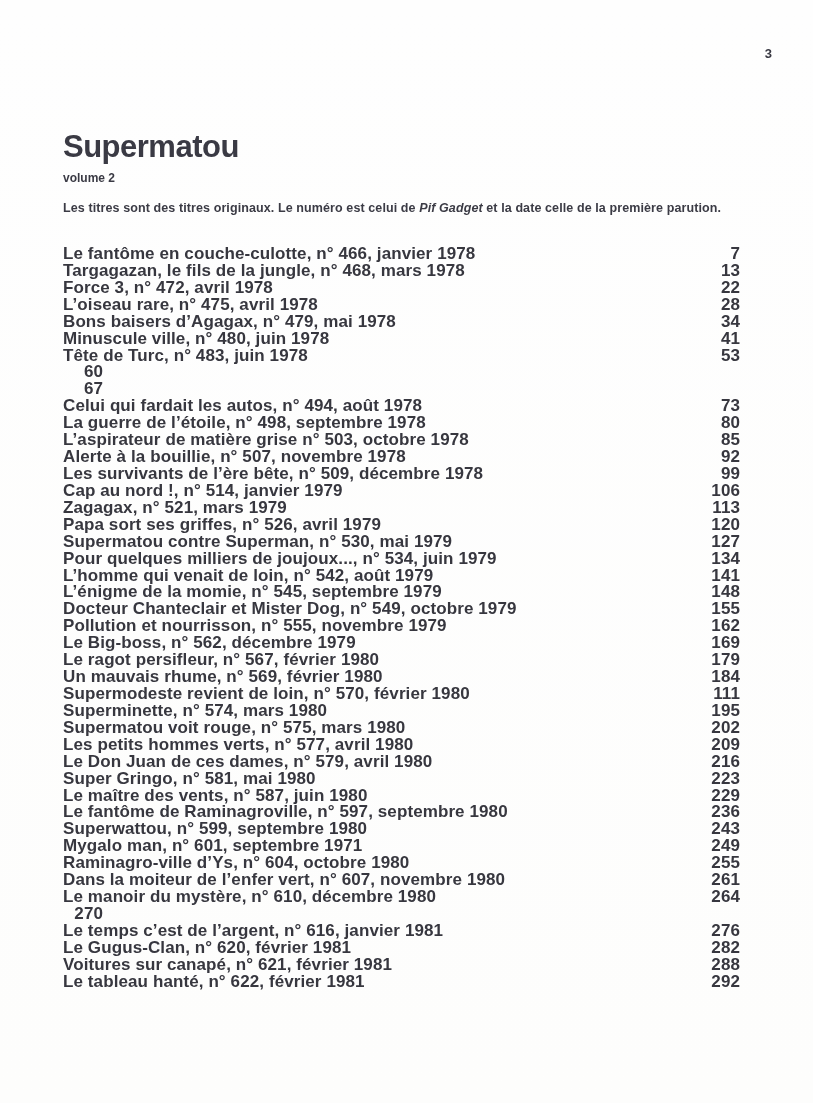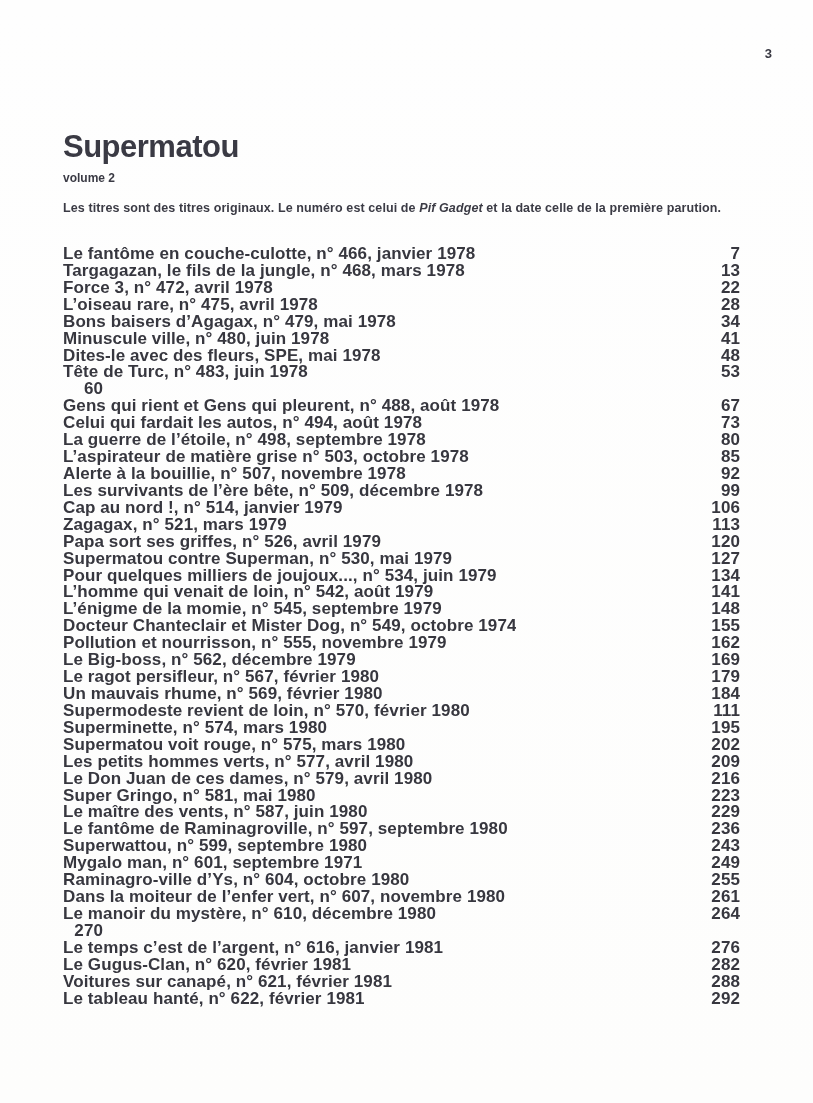--- a/index.html
+++ b/index.html
@@ -115,36 +115,31 @@
   <div class="toc-row">
     <span class="t">Bons baisers d’Agagax, n° 479, mai 1978</span>
     <span class="p">34</span>
   </div>
 
   <div class="toc-row">
     <span class="t">Minuscule ville, n° 480, juin 1978</span>
     <span class="p">41</span>
   </div>
 
-  <div class="toc-row">
-    <span class="t">Dites-le avec des fleurs, SPE, mai 1978</span>
-    <span class="p">48</span>
-  </div>
 
   <div class="toc-row">
     <span class="t">Tête de Turc, n° 483, juin 1978</span>
     <span class="p">53</span>
   </div>
 
   <div class="toc-row">
     <span class="p">60</span>
   </div>
 
   <div class="toc-row">
-    <span class="t">Gens qui rient et Gens qui pleurent, n° 488, août 1978</span>
     <span class="p">67</span>
   </div>
 
   <div class="toc-row">
     <span class="t">Celui qui fardait les autos, n° 494, août 1978</span>
     <span class="p">73</span>
   </div>
 
   <div class="toc-row">
     <span class="t">La guerre de l’étoile, n° 498, septembre 1978</span>
@@ -195,21 +190,21 @@
     <span class="t">L’homme qui venait de loin, n° 542, août 1979</span>
     <span class="p">141</span>
   </div>
 
   <div class="toc-row">
     <span class="t">L’énigme de la momie, n° 545, septembre 1979</span>
     <span class="p">148</span>
   </div>
 
   <div class="toc-row">
-    <span class="t">Docteur Chanteclair et Mister Dog, n° 549, octobre 1974</span>
+    <span class="t">Docteur Chanteclair et Mister Dog, n° 549, octobre 1979</span>
     <span class="p">155</span>
   </div>
 
   <div class="toc-row">
     <span class="t">Pollution et nourrisson, n° 555, novembre 1979</span>
     <span class="p">162</span>
   </div>
 
   <div class="toc-row">
     <span class="t">Le Big-boss, n° 562, décembre 1979</span>

